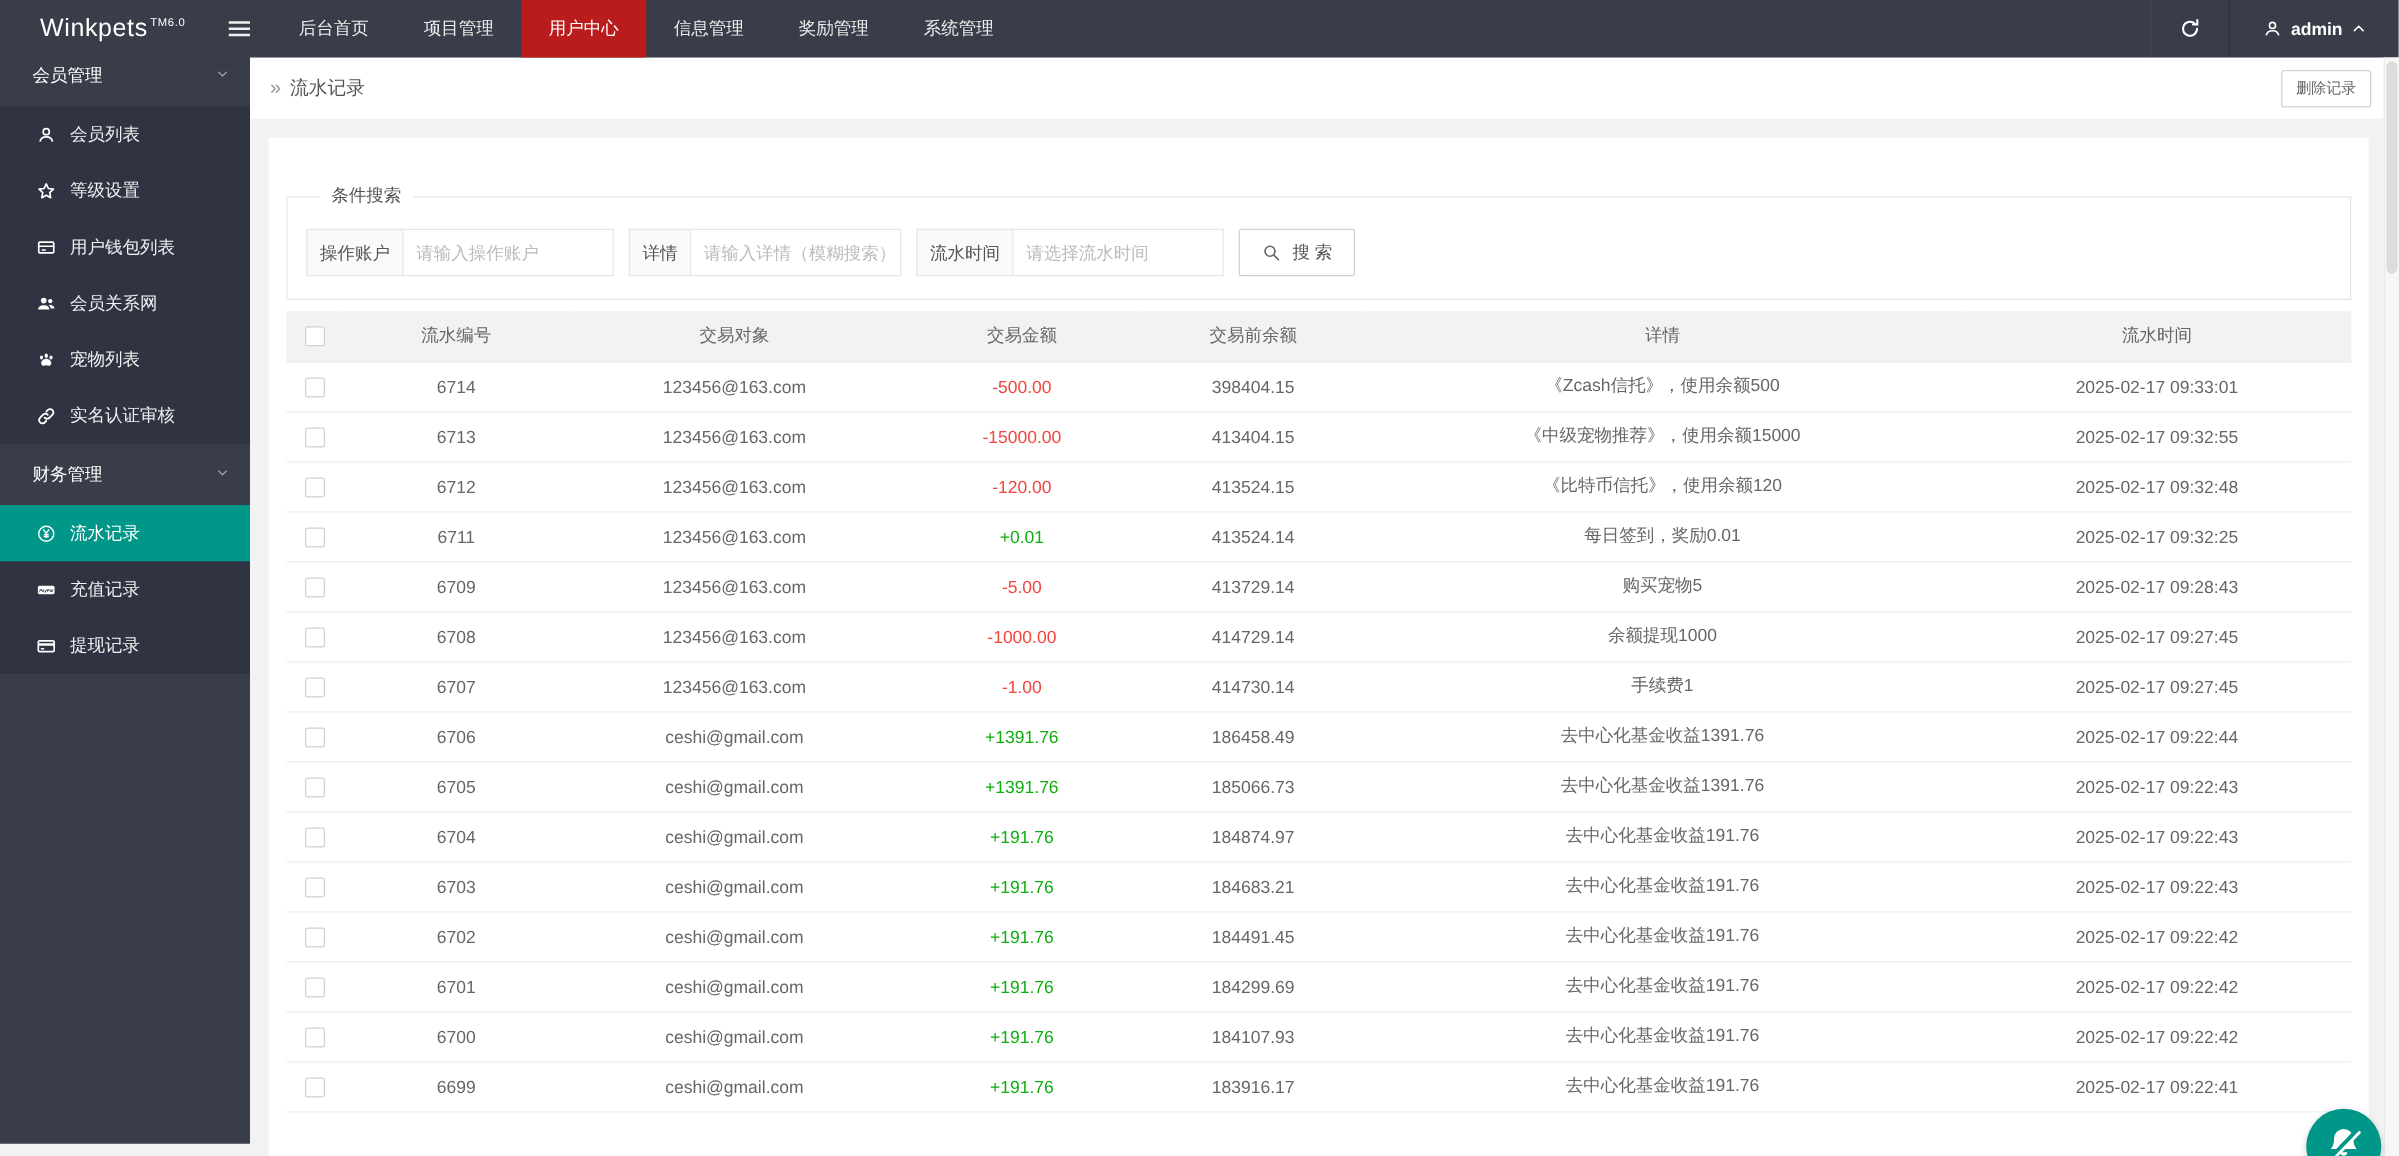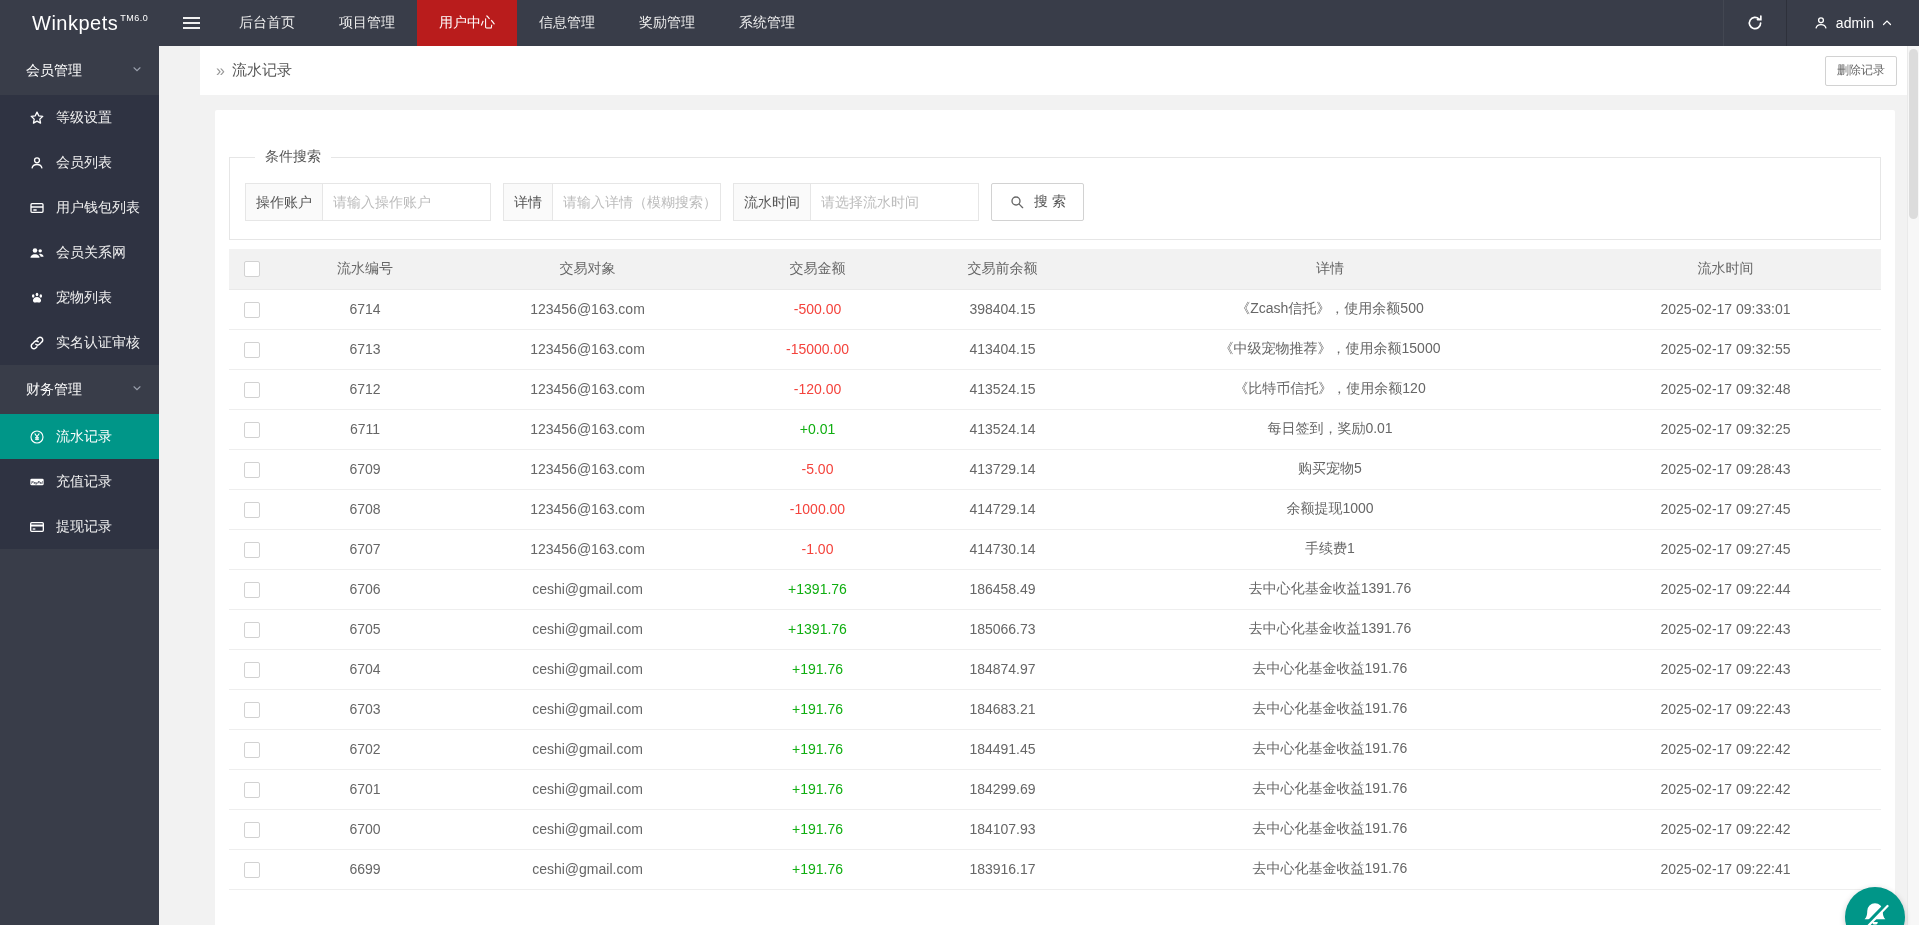--- a/index.html
+++ b/index.html
@@ -15,32 +15,32 @@
   .logo { width:165px; padding-left:32px; display:flex; align-items:center;
     color:#fff; font-size:20px; letter-spacing:.5px; white-space:nowrap; }
   .logo sup { font-size:9px; margin-left:2px; transform:translateY(-5px); }
   .nav-toggle { width:52px; display:flex; flex-direction:column; justify-content:center;
     align-items:center; gap:3px; cursor:pointer; }
   .nav-toggle i { display:block; width:17px; height:2px; background:#f0f0f0; }
   .nav-menu { display:flex; align-items:stretch; }
   .nav-item { display:flex; align-items:center; padding:0 22px; color:#ededed;
     font-size:14px; cursor:pointer; }
   .nav-item.active { background:#b91c1c; color:#fff; }
-  .nav-right { margin-left:auto; display:flex; align-items:stretch; }
+  .nav-right { margin-left:auto; display:flex; align-items:stretch;font-weight:bold; }
   .nav-refresh { width:64px; display:flex; align-items:center; justify-content:center;
     color:#fff; cursor:pointer; border-left:1px solid rgba(255,255,255,.05);
     border-right:1px solid rgba(0,0,0,.18); }
   .nav-user { display:flex; align-items:center; gap:7px; padding:0 26px; color:#fff;
     font-size:14px; cursor:pointer; }
   .icon-16 svg { width:16px; height:16px; display:block; }
   .icon-18 svg { width:18px; height:18px; display:block; }
   .icon-12 svg { width:12px; height:12px; display:block; }
 
   
-  .sidebar { position:absolute; top:46px; left:0; width:159px; height:879px;
+  .sidebar { position:absolute; top:36px; left:0; width:200px; height:879px;
     background:#393D49; z-index:20; }
   .side-group-header { height:49px; display:flex; align-items:center; padding:0 26px;
     color:#fff; font-size:14px; position:relative; cursor:pointer; }
   .side-group-header .chev { position:absolute; right:16px; top:17px; color:#9aa0ac; }
   .side-items { background:#2F3342; }
   .side-item { height:45px; display:flex; align-items:center; gap:10px;
     padding-left:28px; color:#f0f0f0; font-size:14px; cursor:pointer; }
   .side-item.active { background:#009688; color:#fff; }
   .side-item .sicon { width:18px; display:flex; justify-content:center; color:#fff; }
 
@@ -164,34 +164,34 @@
        <span>会员管理</span>
        <span class="chev icon-12">
         <svg viewBox="0 0 24 24" fill="none" stroke="currentColor" stroke-width="2.2" stroke-linecap="round">
           <path d="M6 9.5l6 6 6-6"></path>
         </svg>
       </span>
      </div>
     <div class="side-items">
       <div class="side-item">
          <span class="sicon icon-16">
-          <svg viewBox="0 0 24 24" fill="none" stroke="currentColor" stroke-width="2" stroke-linejoin="round">
-            <path d="M12 3.2l2.6 5.5 6 .8-4.4 4.2 1.1 6-5.3-2.9-5.3 2.9 1.1-6L3.4 9.5l6-.8z"></path>
-          </svg>
-        </span>
-         <span>等级设置</span>
-       </div>
-      <div class="side-item">
-         <span class="sicon icon-16">
           <svg viewBox="0 0 24 24" fill="none" stroke="currentColor" stroke-width="2">
             <circle cx="12" cy="8" r="3.7"></circle>
             <path d="M4.5 20c.8-4 3.9-5.7 7.5-5.7s6.7 1.7 7.5 5.7"></path>
           </svg>
         </span>
          <span>会员列表</span>
+       </div>
+      <div class="side-item">
+         <span class="sicon icon-16">
+          <svg viewBox="0 0 24 24" fill="none" stroke="currentColor" stroke-width="2" stroke-linejoin="round">
+            <path d="M12 3.2l2.6 5.5 6 .8-4.4 4.2 1.1 6-5.3-2.9-5.3 2.9 1.1-6L3.4 9.5l6-.8z"></path>
+          </svg>
+        </span>
+         <span>等级设置</span>
        </div>
       <div class="side-item">
          <span class="sicon icon-16">
           <svg viewBox="0 0 24 24" fill="none" stroke="currentColor" stroke-width="2">
             <rect x="3" y="5.5" width="18" height="13" rx="1.5"></rect>
             <path d="M3 10.5h18M6.5 15h5"></path>
           </svg>
         </span>
          <span>用户钱包列表</span>
        </div>

